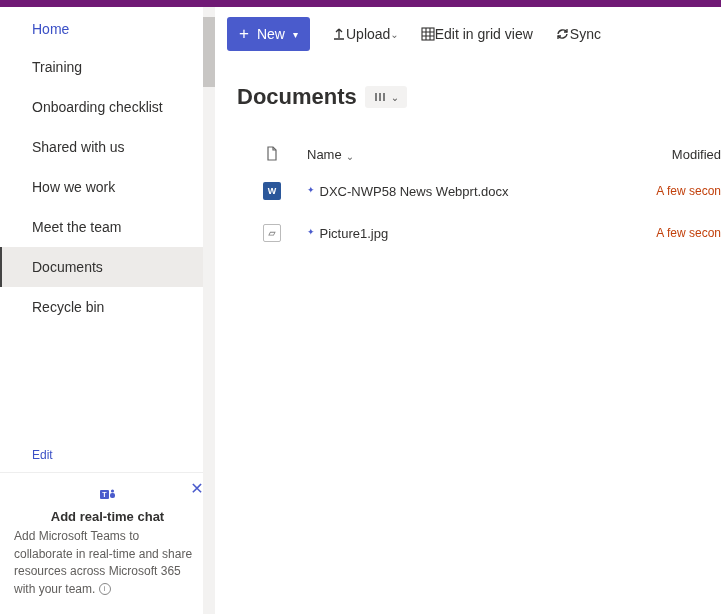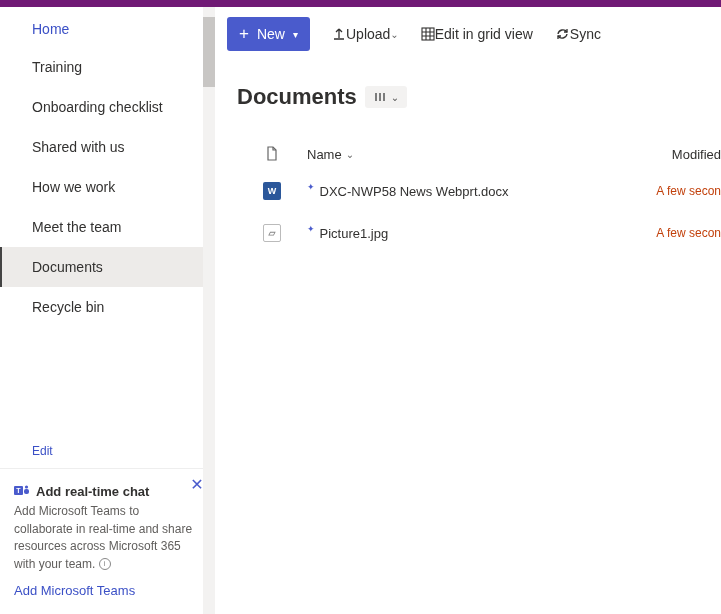--- a/index.html
+++ b/index.html
@@ -8,38 +8,38 @@
   .sidebar { width:215px; flex:none; position:relative; display:flex; flex-direction:column; }
   .side-scroll { position:absolute; right:0; top:0; bottom:0; width:12px; background:#f3f2f1; }
   .side-thumb { position:absolute; right:0; top:10px; width:12px; height:70px; background:#c8c6c4; }
   .nav { flex:1; padding:4px 0 0 0; }
   .nav-item { display:block; padding:12px 0 12px 32px; font-size:14px; color:#323130; cursor:pointer; }
   .nav-item.home { color:#3b50c6; padding-top:10px; padding-bottom:10px; }
   .nav-item.active { background:#edebe9; border-left:2px solid #444; padding-left:30px; }
   .edit-link { display:block; padding:14px 0 10px 32px; font-size:12px; color:#3b50c6; cursor:pointer; }
   .promo { border-top:1px solid #eee; padding:14px 14px 16px 14px; position:relative; font-size:12px; color:#605e5c; }
   .promo-close { position:absolute; right:8px; top:6px; width:20px; height:20px; color:#4a5bcc; cursor:pointer; font-size:16px; line-height:20px; text-align:center; }
-  .promo-head { display:flex; align-items:center; gap:6px; font-weight:600; font-size:13px; color:#323130; margin-bottom:4px;}
+  .promo-head { display:flex; align-items:center; gap:6px; font-weight:600; font-size:13px; color:#323130; margin-bottom:4px;flex-direction:column;}
   .promo-head svg { flex:none; }
   .promo-link { color:#3b50c6; font-size:13px; cursor:pointer; margin-top:10px; display:inline-block; }
   .info-icn { display:inline-block; width:12px; height:12px; border:1px solid #888; border-radius:50%; font-size:8px; line-height:10px; text-align:center; color:#888; vertical-align:middle;}
   .main { flex:1; display:flex; flex-direction:column; overflow:hidden; }
   .toolbar { display:flex; align-items:center; gap:22px; padding:10px 0 10px 12px; border-bottom:1px solid #fff; }
   .btn-new { background:#4a5bcc; color:#fff; border:none; border-radius:3px; height:34px; padding:0 12px; display:flex; align-items:center; gap:8px; font-size:14px; cursor:pointer;}
   .btn-new .chev { font-size:10px; }
   .tb-item { display:flex; align-items:center; color:#323130; font-size:14px; cursor:pointer; }
   .tb-item .chev { font-size:10px; color:#666; }
   .content { padding:22px 0 0 22px; }
   .page-title-row { display:flex; align-items:center; gap:8px; }
   .page-title { font-size:22px; font-weight:600; color:#323130; }
   .view-pill { display:flex; align-items:center; gap:4px; background:#f3f2f1; padding:4px 8px; border-radius:3px; cursor:pointer; color:#555;}
   .view-pill .chev{font-size:10px;}
   .grid-head { display:flex; align-items:center; margin-top:28px; padding:8px 0; font-size:13px; color:#323130;}
   .col-icon { width:70px; display:flex; justify-content:center; }
-  .col-name { flex:1; display:flex; align-items:center; gap:4px; font-weight:400; color:#323130; }
+  .col-name { flex:1; display:flex; align-items:flex-end; gap:4px; font-weight:400; color:#323130; }
   .col-mod  { width:80px; text-align:right; color:#323130;}
   .row { display:flex; align-items:center; padding:12px 0; font-size:13px; color:#323130;}
   .file-ic { width:18px; height:18px; display:flex; align-items:center; justify-content:center; font-size:9px; font-weight:700;}
   .file-doc { background:#2b579a; color:#fff; border-radius:2px;}
   .file-img { border:1px solid #bbb; color:#888; border-radius:2px;}
   .new-mark { color:#4a5bcc; font-size:9px; margin-right:1px; position:relative; top:-4px;}
   .mod-val { color:#c2410c; font-size:12px; }
   .chev-hdr { font-size:10px; color:#666;}
   svg { display:block; }
 </style>
@@ -70,21 +70,20 @@
               <circle cx="12.5" cy="4" r="1.6" fill="#4a5bcc"></circle>
               <rect x="10" y="6" width="5" height="5" rx="2" fill="#4a5bcc"></rect>
             </svg>
         </span>
         <span>Add real-time chat</span>
       </div>
       <div style="line-height:1.45;">
         <span>Add Microsoft Teams to collaborate in real-time and share resources across Microsoft 365 with your team.</span>
         <span class="info-icn">i</span>
       </div>
-      <a class="promo-link">Add Microsoft Teams</a>
     </div>
 
     <div class="side-scroll"></div>
     <div class="side-thumb"></div>
   </div>
 
   <div class="main">
     <div class="toolbar">
       <button class="btn-new">
         <span style="font-size:17px;line-height:0;">+</span>

